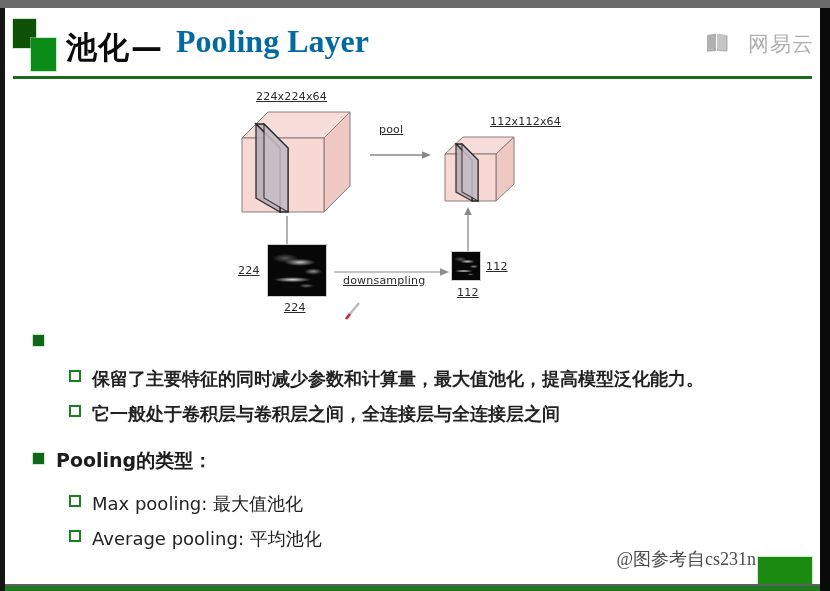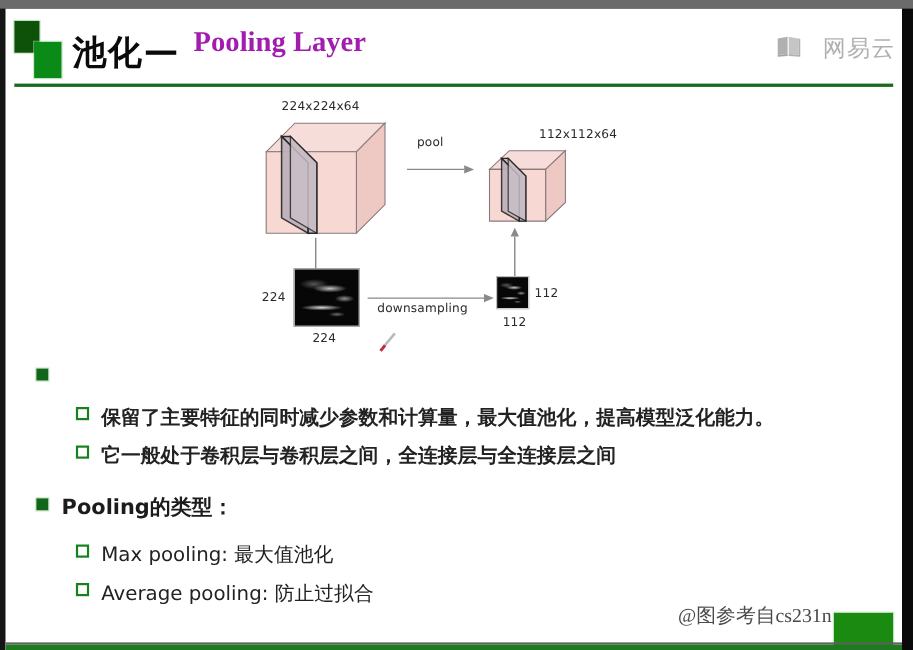--- a/index.html
+++ b/index.html
@@ -83,23 +83,23 @@
     left: 126px; top: 20px;
     font-family: "DejaVu Sans", sans-serif;
     font-size: 31px;
     font-weight: 700;
     color: #0a0a0a;
   }
   #title-en {
     position: absolute;
     left: 171px; top: 15px;
     font-family: "Liberation Serif", serif;
-    font-size: 26px;
+    font-size: 32px;
     font-weight: 700;
-    color: #a21caf;
+    color: #0369a1;
     white-space: nowrap;
   }
   #header-rule {
     position: absolute;
     left: 8px; top: 68px;
     width: 799px; height: 3px;
     background: #1c6b1c;
   }
 
   
@@ -125,20 +125,21 @@
     left: 215px; top: 82px;
     width: 320px; height: 240px;
   }
   .dg-label {
     position: absolute;
     font-family: "DejaVu Sans", sans-serif;
     font-size: 11px;
     color: #2a2a2a;
     white-space: nowrap;
     letter-spacing: .2px;
+    text-decoration: underline;
   }
   .cube {
     position: absolute;
   }
   .fmap {
     position: absolute;
     background:
       radial-gradient(ellipse 38% 10% at 55% 34%, rgba(255,255,255,.75), rgba(255,255,255,0) 70%),
       radial-gradient(ellipse 45% 7% at 42% 68%, rgba(255,255,255,.85), rgba(255,255,255,0) 72%),
       radial-gradient(ellipse 22% 9% at 78% 52%, rgba(255,255,255,.55), rgba(255,255,255,0) 70%),
@@ -378,21 +379,21 @@
 
       <div class="lvl2">
         <span class="bullet"></span>
         <span class="txt">Max pooling: 最大值池化</span>
       </div>
 
       <div class="row-gap-b"></div>
 
       <div class="lvl2">
         <span class="bullet"></span>
-        <span class="txt">Average pooling: 防止过拟合</span>
+        <span class="txt">Average pooling: 平均池化</span>
       </div>
     </div>
 
     <div id="footer-note">@图参考自cs231n</div>
     <div id="footer-block"></div>
     <div id="footer-rule-dark"></div>
     <div id="footer-rule"></div>
 
   </div>
 </div>

